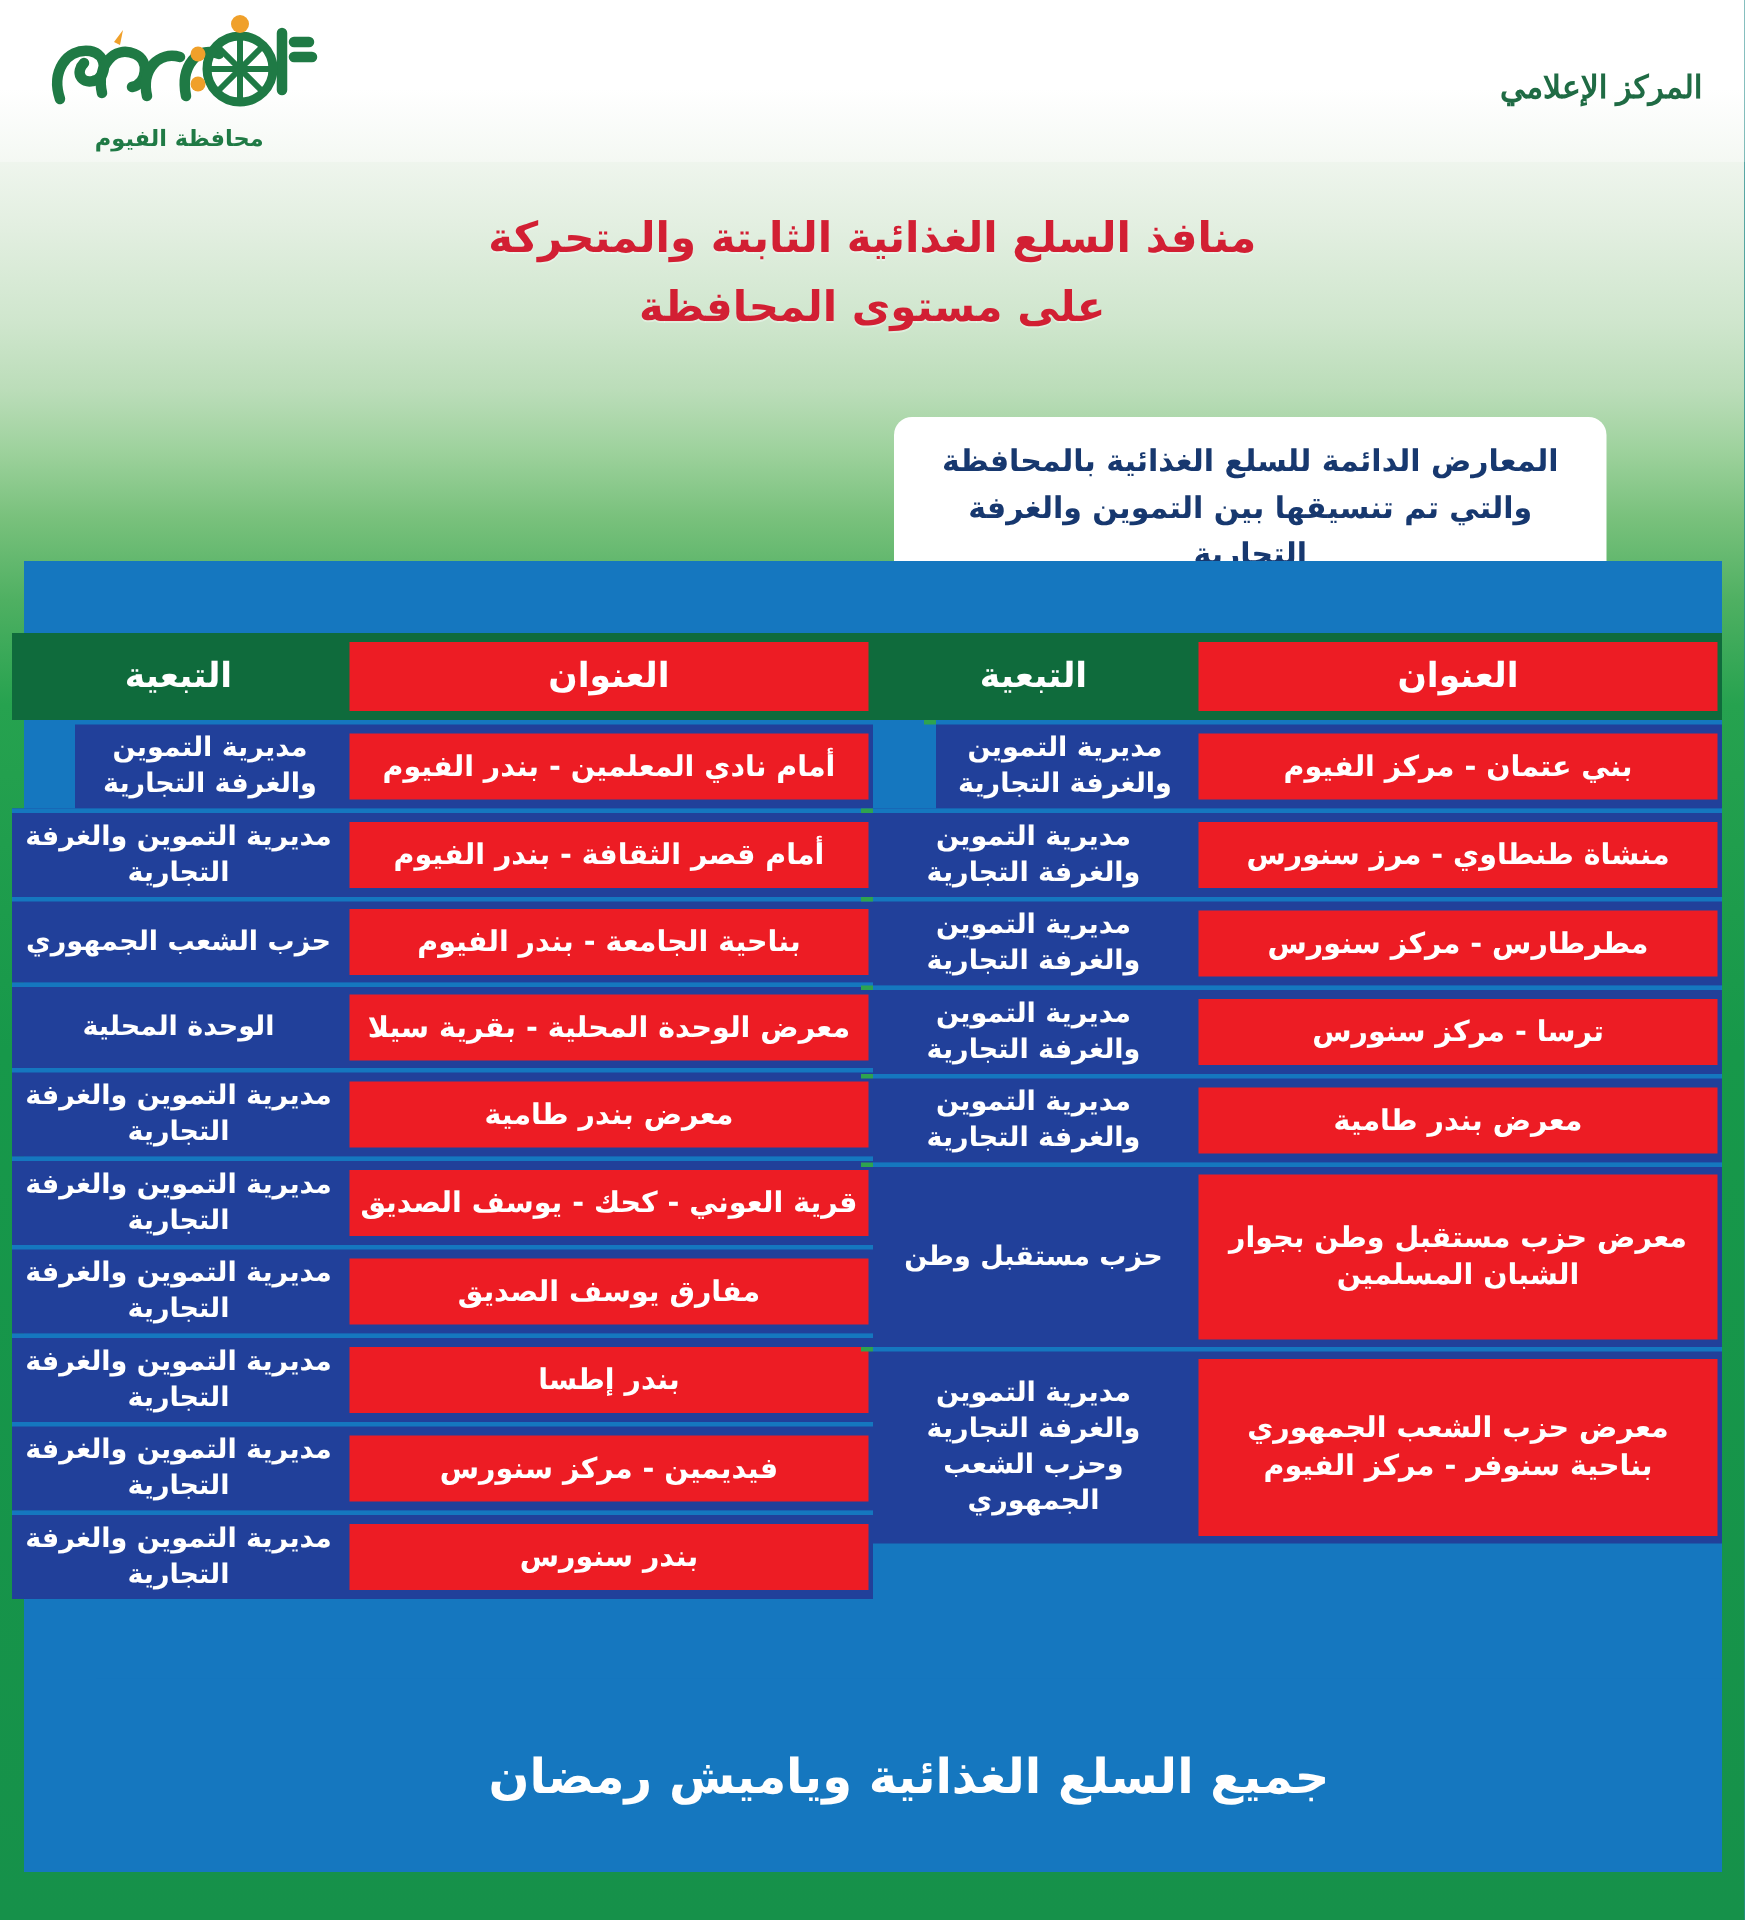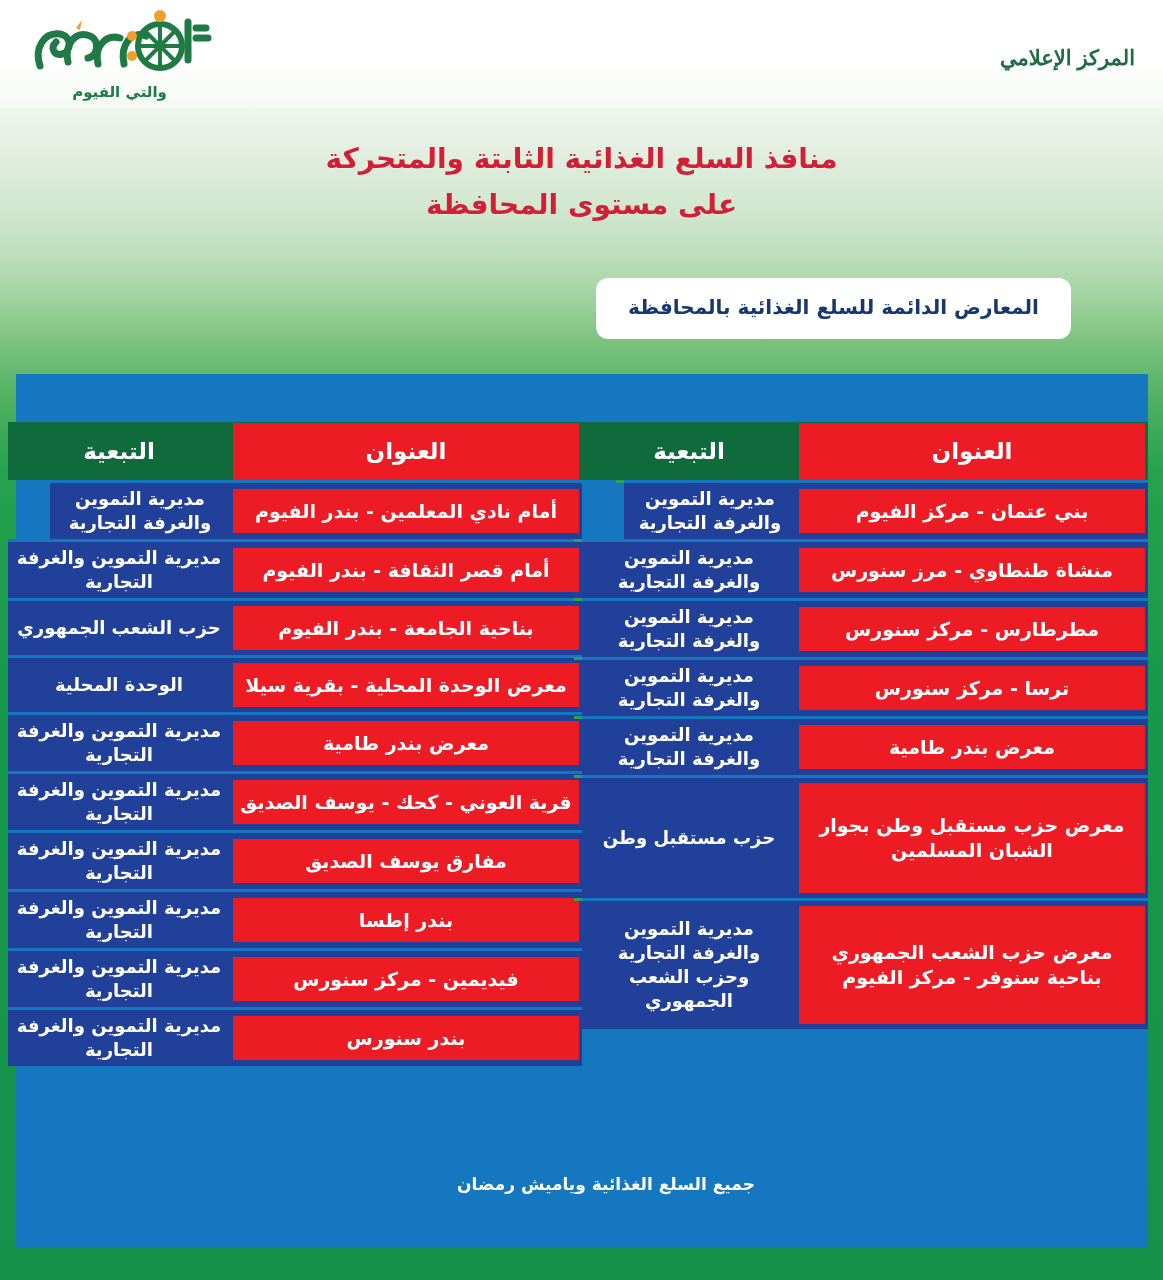--- a/index.html
+++ b/index.html
@@ -93,21 +93,21 @@
     background:#0f6b3c;height:58px;
   }
   .hdr .cell{
     display:flex;align-items:center;justify-content:center;
     color:#ffffff;font-weight:bold;font-size:23px;
   }
   .hdr .c-addr{flex:0 0 352px;}
   .hdr .c-dep{flex:1 1 auto;}
   .hdr .chip{
     background:#ed1c24;color:#fff;font-weight:bold;font-size:23px;
-    width:346px;height:57px;display:flex;align-items:center;justify-content:center;
+    width:346px;height:46px;display:flex;align-items:center;justify-content:center;
   }
 
   .row{
     display:flex;flex-direction:row;align-items:stretch;
     background:#21409a;
     border-top:3px solid #1577bf;
   }
   .row:first-child{border-top:3px solid #1577bf;margin-left:42px;}
   .cell-addr{
     flex:0 0 352px;
@@ -139,21 +139,21 @@
     background:#2ea34f;
   }
 
   
   .footer-banner{
     position:absolute;left:64px;top:1119px;width:1084px;height:129px;
     background:#1577bf;
     display:flex;align-items:center;justify-content:center;
   }
   .footer-banner .txt{
-    color:#ffffff;font-weight:bold;font-size:17px;
+    color:#ffffff;font-weight:bold;font-size:32px;
   }
 </style>
 </head>
 <body>
 
 <div class="page"></div>
 <div class="bg-topwhite"></div>
 
 <div class="media-center">المركز الإعلامي</div>
 
@@ -172,30 +172,31 @@
       <line x1="140" y1="20" x2="140" y2="64"></line>
       <line x1="118" y1="42" x2="162" y2="42"></line>
       <line x1="124" y1="26" x2="156" y2="58"></line>
       <line x1="156" y1="26" x2="124" y2="58"></line>
     </g>
     <circle cx="140" cy="12" r="6" fill="#f0a02a"></circle>
     <circle cx="112" cy="32" r="5" fill="#f0a02a"></circle>
     <circle cx="112" cy="52" r="5" fill="#f0a02a"></circle>
     <path d="M56 24 L62 16 L60 26 Z" fill="#f0a02a"></path>
   </svg>
-  <div class="logo-sub">والتي الفيوم</div>
+  <div class="logo-sub">محافظة الفيوم</div>
 </div>
 
 <div class="main-title">
   <span>منافذ السلع الغذائية  الثابتة والمتحركة</span>
   <span>على مستوى المحافظة</span>
 </div>
 
 <div class="subtitle-card">
   <span>المعارض الدائمة للسلع الغذائية بالمحافظة</span>
+  <span>والتي تم تنسيقها بين التموين والغرفة التجارية</span>
 </div>
 
 <div class="blue-panel"></div>
 
 <div class="tables">
 
   <div class="tbl right">
     <div class="hdr">
       <div class="cell c-addr">
         <div class="chip">العنوان</div>

